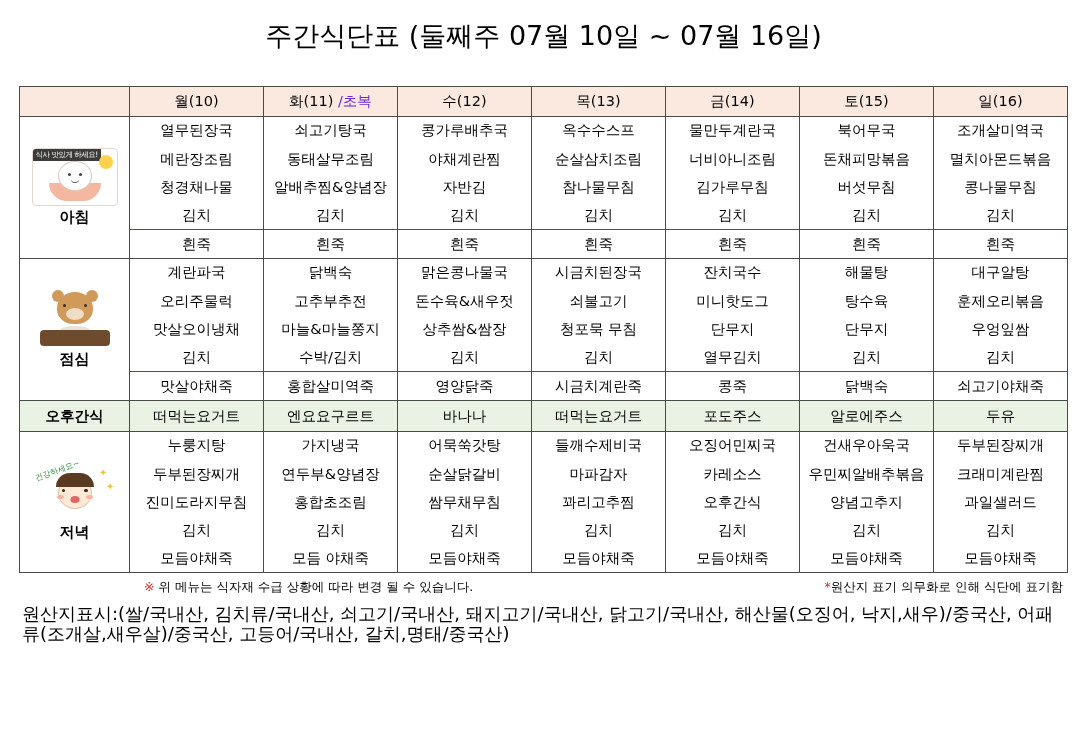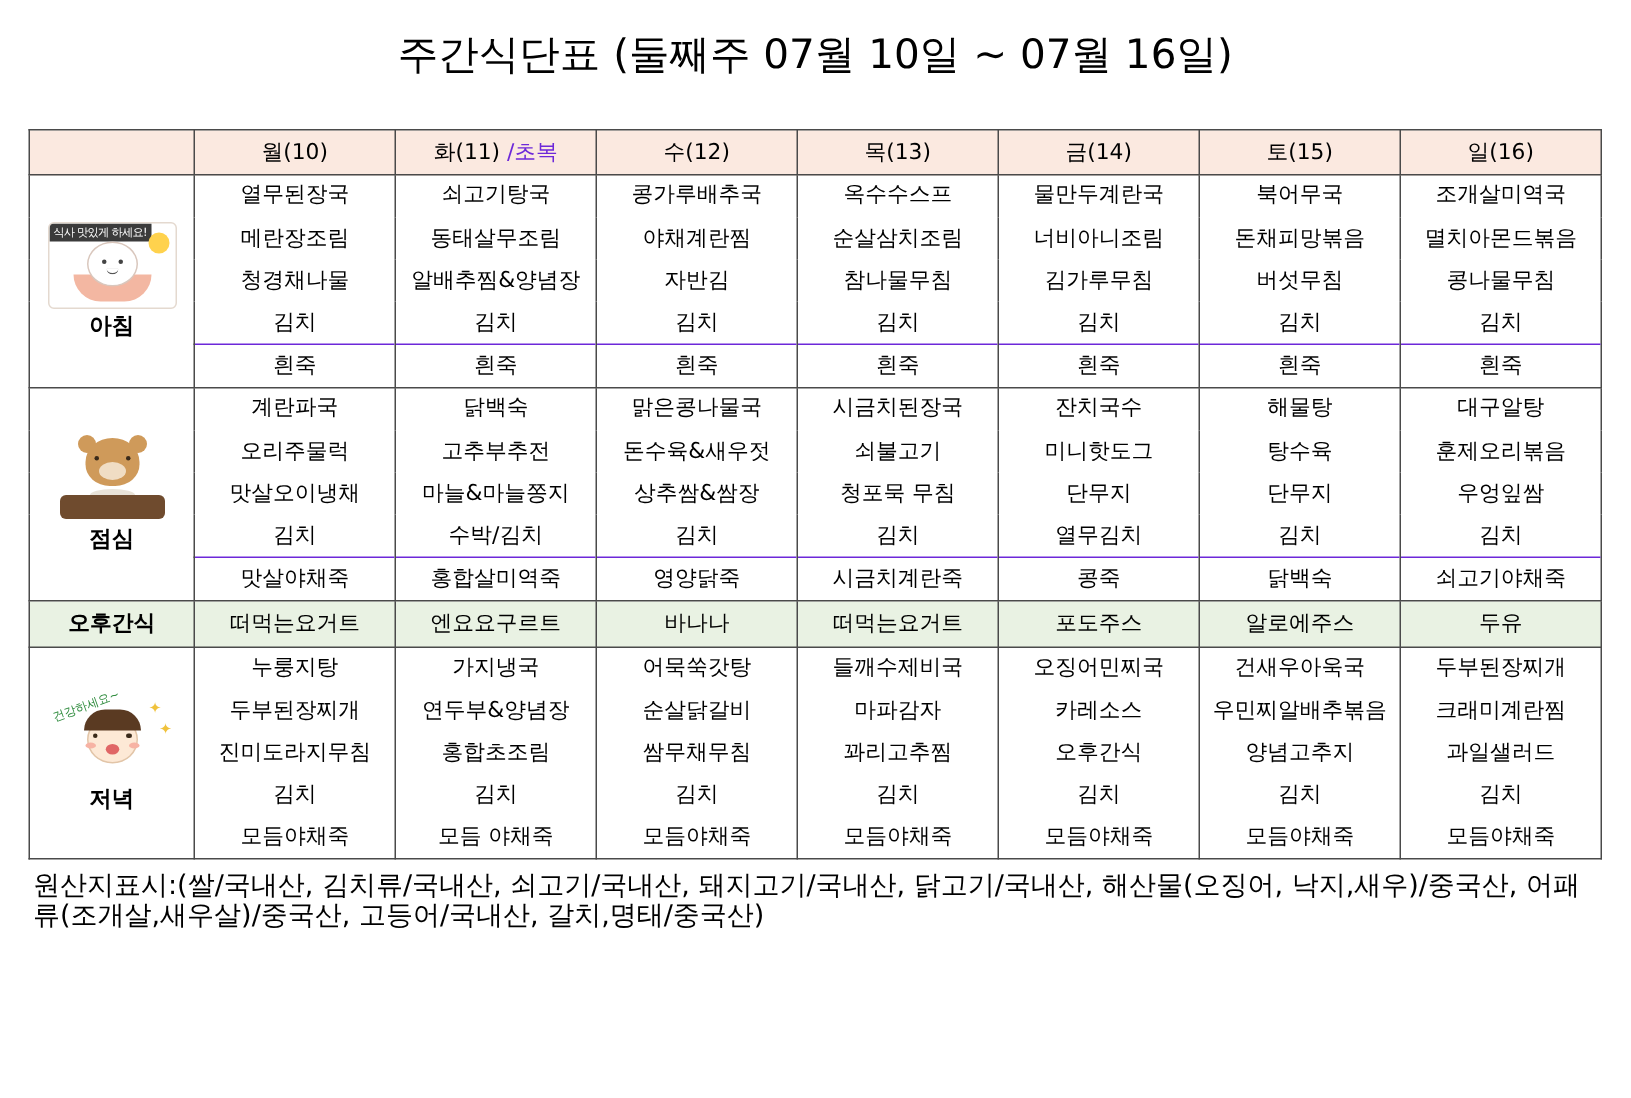--- a/index.html
+++ b/index.html
@@ -477,16 +477,20 @@
         <td class="dish">모듬야채죽</td>
         <td class="dish">모듬야채죽</td>
         <td class="dish">모듬야채죽</td>
         <td class="dish">모듬야채죽</td>
       </tr>
 
     </tbody>
   </table>
 
   <div class="notes">
+    <div class="note-row1">
+      <div class="left"><span class="star">※ </span><span>위 메뉴는 식자재 수급 상황에 따라 변경 될 수 있습니다.</span></div>
+      <div class="right"><span class="star">*</span><span>원산지 표기 의무화로 인해 식단에 표기함</span></div>
+    </div>
     <div class="origin">원산지표시:(쌀/국내산, 김치류/국내산, 쇠고기/국내산, 돼지고기/국내산, 닭고기/국내산, 해산물(오징어, 낙지,새우)/중국산, 어패류(조개살,새우살)/중국산, 고등어/국내산, 갈치,명태/중국산)</div>
   </div>
 
 </div>
 
 </body></html>

